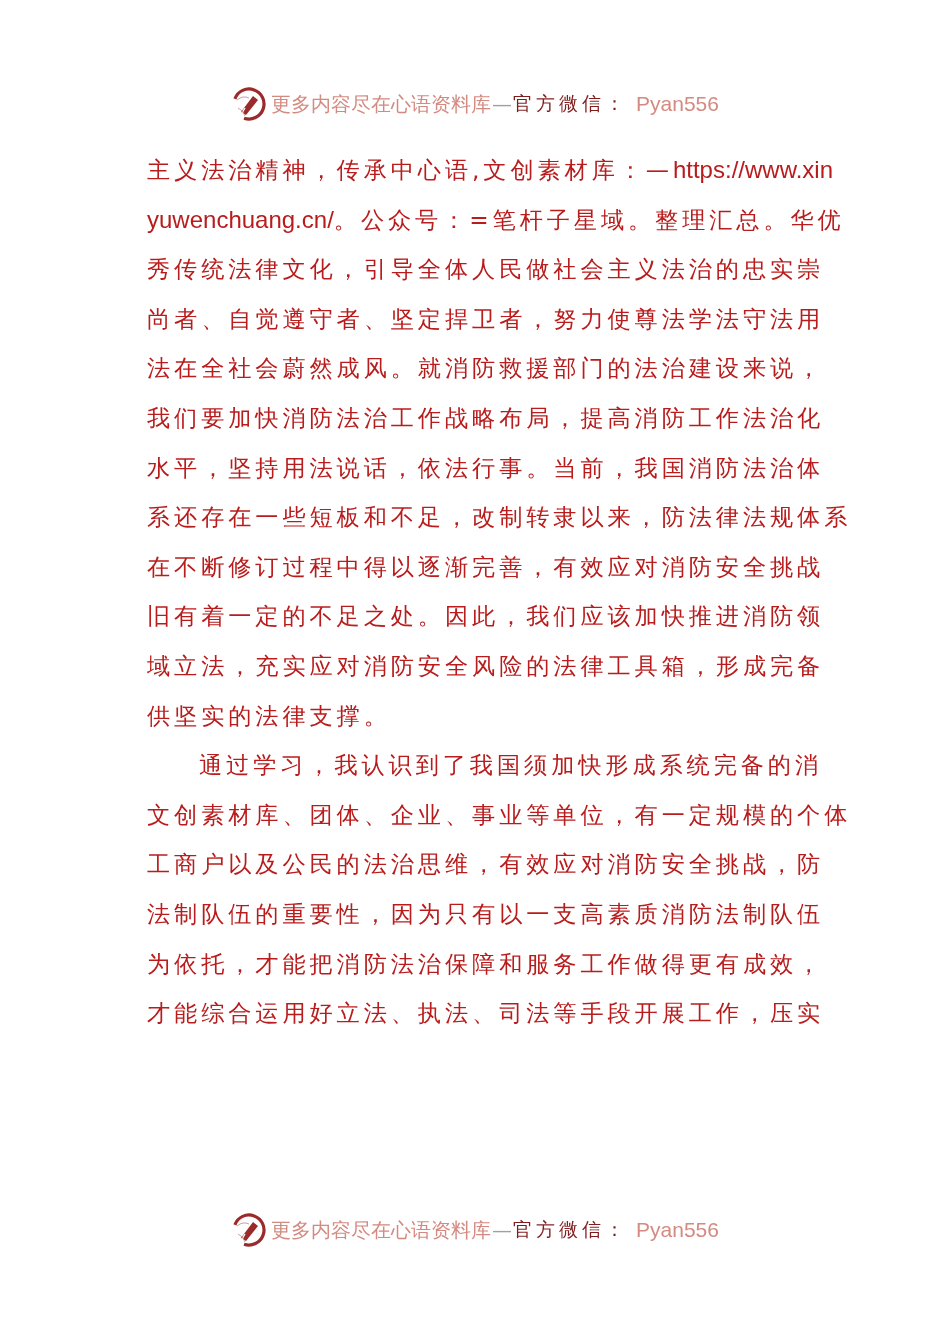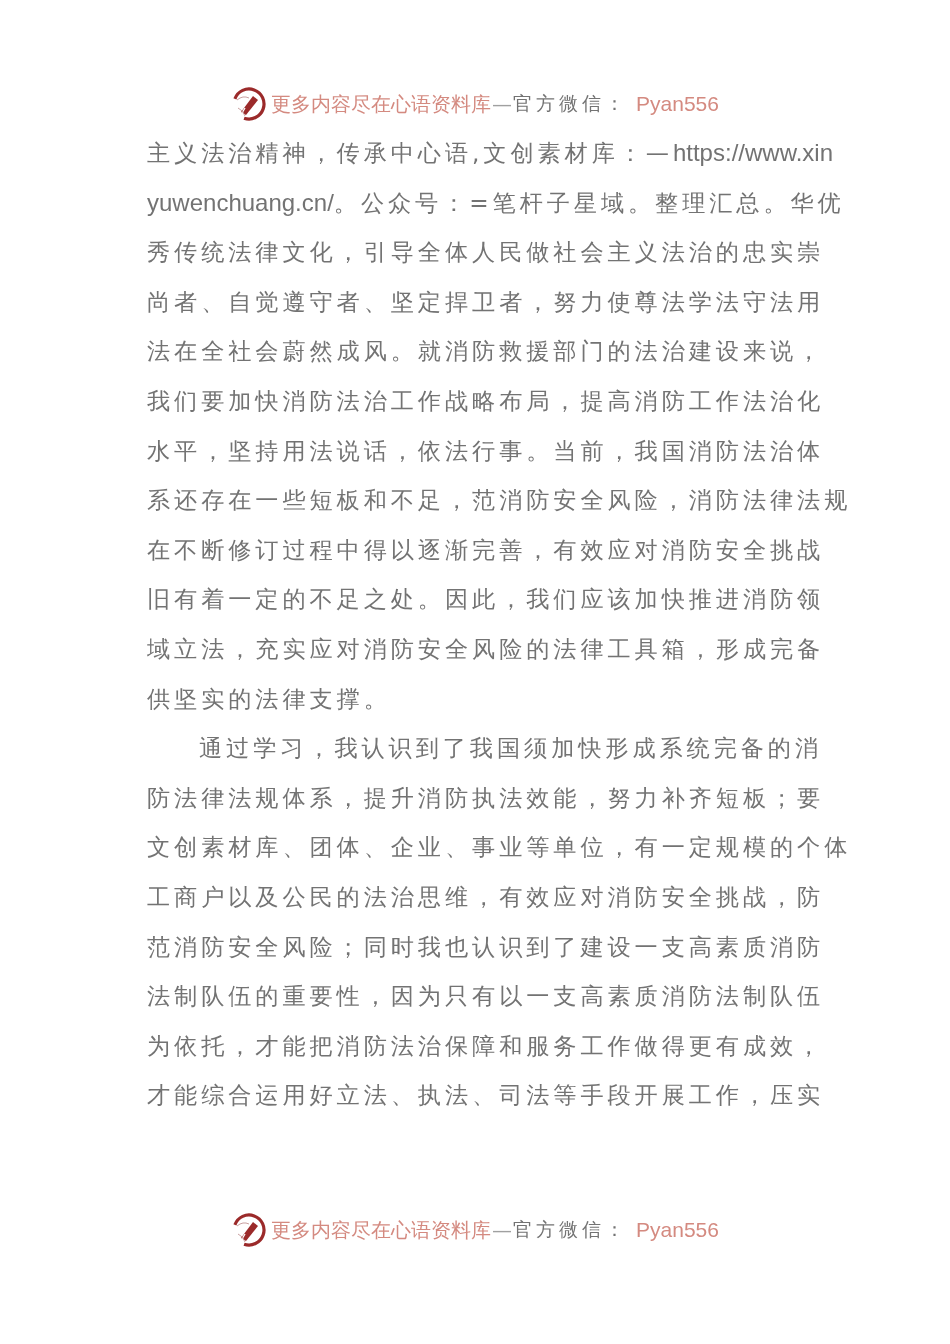--- a/index.html
+++ b/index.html
@@ -39,37 +39,37 @@
       letter-spacing: 0px;
     }
     .banner .dash {
       color: #a0a0a0;
       font-size: 20px;
       margin: 0 1px;
     }
     .banner .wx {
       font-family: "DejaVu Serif", "Liberation Serif", serif;
       font-size: 19px;
-      color: #737373;
+      color: #7f1d1d;
       letter-spacing: 4px;
     }
     .banner .id {
       font-family: "Liberation Sans", sans-serif;
       font-size: 21px;
       color: #d48a80;
       margin-left: 8px;
     }
     .content {
       position: absolute;
       left: 147px;
-      top: 128px;
+      top: 145px;
       width: 660px;
       font-size: 23.2px;
       line-height: 49.6px;
-      color: #737373;
+      color: #b91c1c;
       letter-spacing: 3.9px;
     }
     .line {
       display: block;
       white-space: nowrap;
       height: 49.6px;
       overflow: visible;
     }
     .line.indent { padding-left: 52px; text-align: center; }
     .latin {
@@ -98,30 +98,28 @@
 </div>
 
 <div class="content">
   <span class="line"><span>主义法治精神，传承中心语,文创素材库：—</span><span class="latin">https://www.xin</span></span>
   <span class="line"><span class="latin">yuwenchuang.cn/</span><span>。公众号：=笔杆子星域。整理汇总。华优</span></span>
   <span class="line">秀传统法律文化，引导全体人民做社会主义法治的忠实崇</span>
   <span class="line">尚者、自觉遵守者、坚定捍卫者，努力使尊法学法守法用</span>
   <span class="line">法在全社会蔚然成风。就消防救援部门的法治建设来说，</span>
   <span class="line">我们要加快消防法治工作战略布局，提高消防工作法治化</span>
   <span class="line">水平，坚持用法说话，依法行事。当前，我国消防法治体</span>
-  <span class="line">系还存在一些短板和不足，范消防安全风险，消防法律法规</span>
+  <span class="line">系还存在一些短板和不足，改制转隶以来，防法律法规体系</span>
   <span class="line">在不断修订过程中得以逐渐完善，有效应对消防安全挑战</span>
   <span class="line">旧有着一定的不足之处。因此，我们应该加快推进消防领</span>
   <span class="line">域立法，充实应对消防安全风险的法律工具箱，形成完备</span>
   <span class="line">供坚实的法律支撑。</span>
   <span class="line indent">通过学习，我认识到了我国须加快形成系统完备的消</span>
-  <span class="line">防法律法规体系，提升消防执法效能，努力补齐短板；要</span>
   <span class="line">文创素材库、团体、企业、事业等单位，有一定规模的个体</span>
   <span class="line">工商户以及公民的法治思维，有效应对消防安全挑战，防</span>
-  <span class="line">范消防安全风险；同时我也认识到了建设一支高素质消防</span>
   <span class="line">法制队伍的重要性，因为只有以一支高素质消防法制队伍</span>
   <span class="line">为依托，才能把消防法治保障和服务工作做得更有成效，</span>
   <span class="line">才能综合运用好立法、执法、司法等手段开展工作，压实</span>
 </div>
 
 <div class="banner bottom">
   <span class="logo">
     <svg width="36" height="36" viewBox="0 0 36 36">
       <circle cx="18" cy="18" r="15" fill="none" stroke="#9b2a2a" stroke-width="3.2" stroke-dasharray="70 24" transform="rotate(200 18 18)"></circle>
       <path d="M10 26 L22 10 L27 14 L15 29 Z" fill="#9b2a2a"></path>

